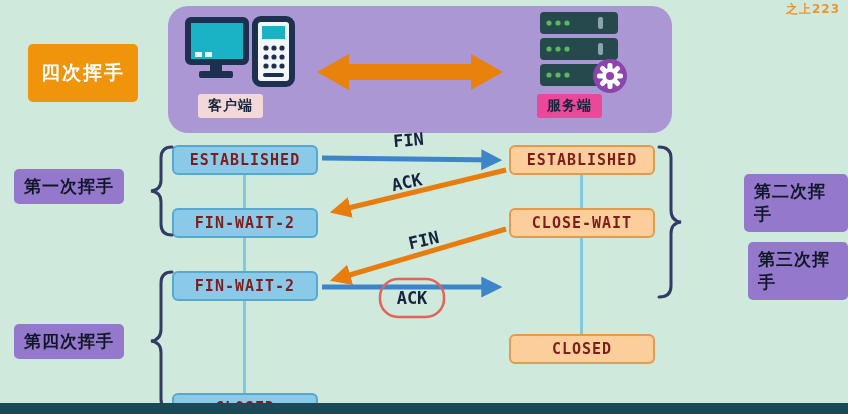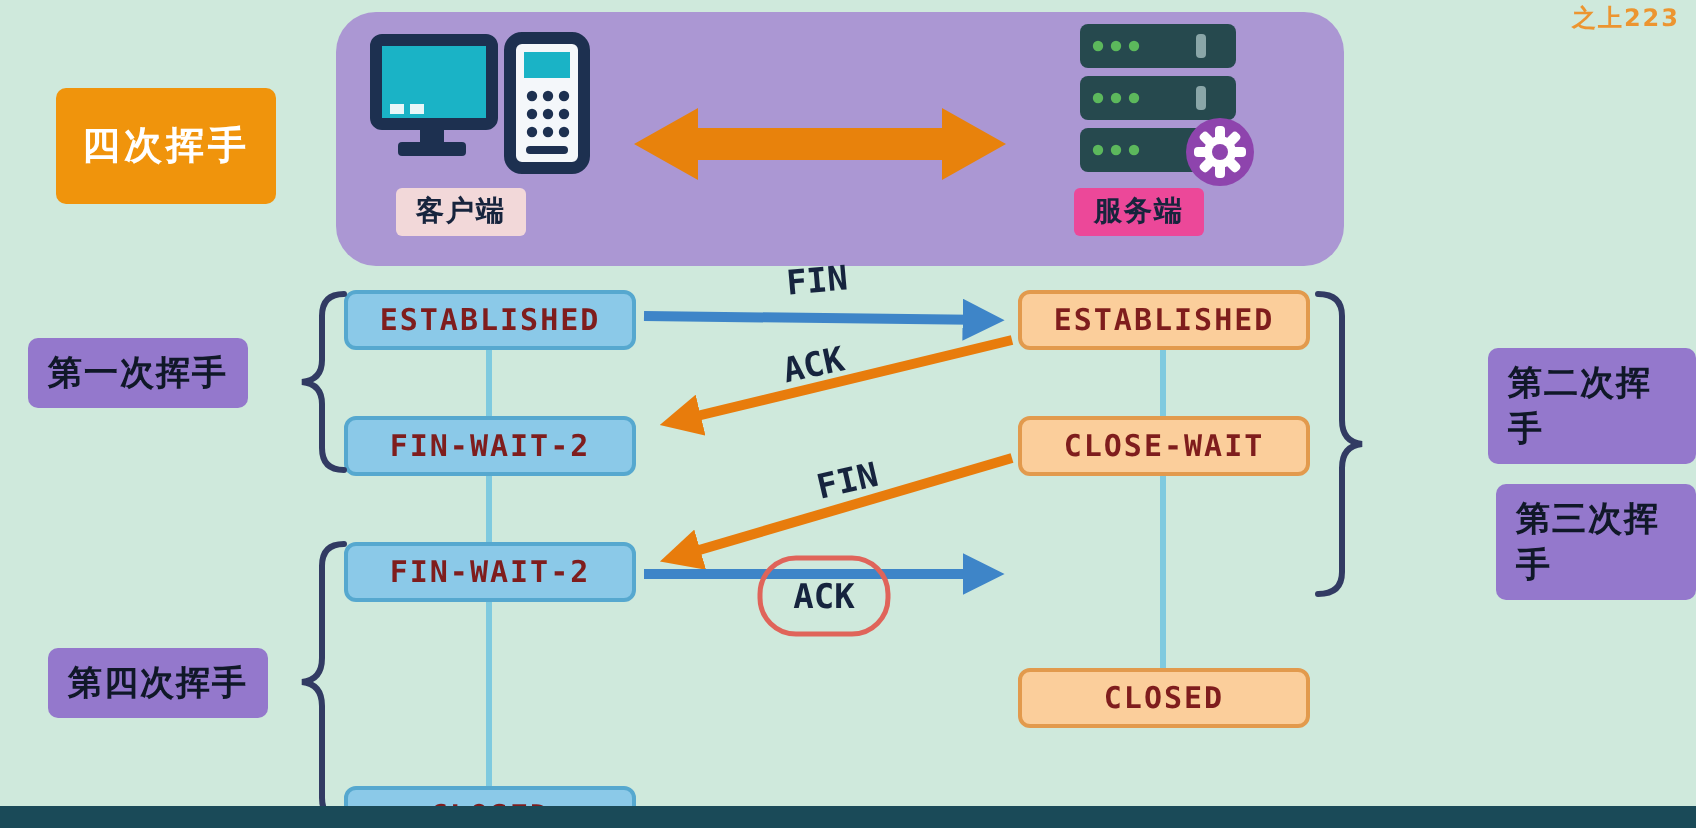--- a/index.html
+++ b/index.html
@@ -36,21 +36,21 @@
   
   .badge-orange { position:absolute; left:28px; top:44px; background:#f0940c; color:#ffffff;
                   font-size:19px; font-weight:700; padding:16px 13px; border-radius:5px;
                   letter-spacing:2px; z-index:4; }
   .badge-purple { position:absolute; background:#9478cc; color:#101828; font-size:17px;
                   font-weight:700; padding:6px 10px; border-radius:5px; letter-spacing:1px;
                   z-index:4; }
   .badge-first  { left:14px;  top:169px; }
   .badge-second { left:700px; top:174px;margin-left:44px; }
   .badge-third  { left:700px; top:242px;margin-left:48px; }
-  .badge-fourth { left:24px;  top:324px; }
+  .badge-fourth { left:14px;  top:324px; }
 
   
   .overlay { position:absolute; left:0; top:0; z-index:3; pointer-events:none; }
   .msg-label { font-family:"DejaVu Sans Mono", monospace; font-weight:700; font-size:17px;
                fill:#16243e; text-anchor:middle; }
   .bracket { fill:none; stroke:#323b63; stroke-width:3; stroke-linecap:round; }
 
   
   .bottom-bar { position:absolute; left:0; bottom:0; width:848px; height:11px;
                 background:#1a4a58; z-index:5; }

